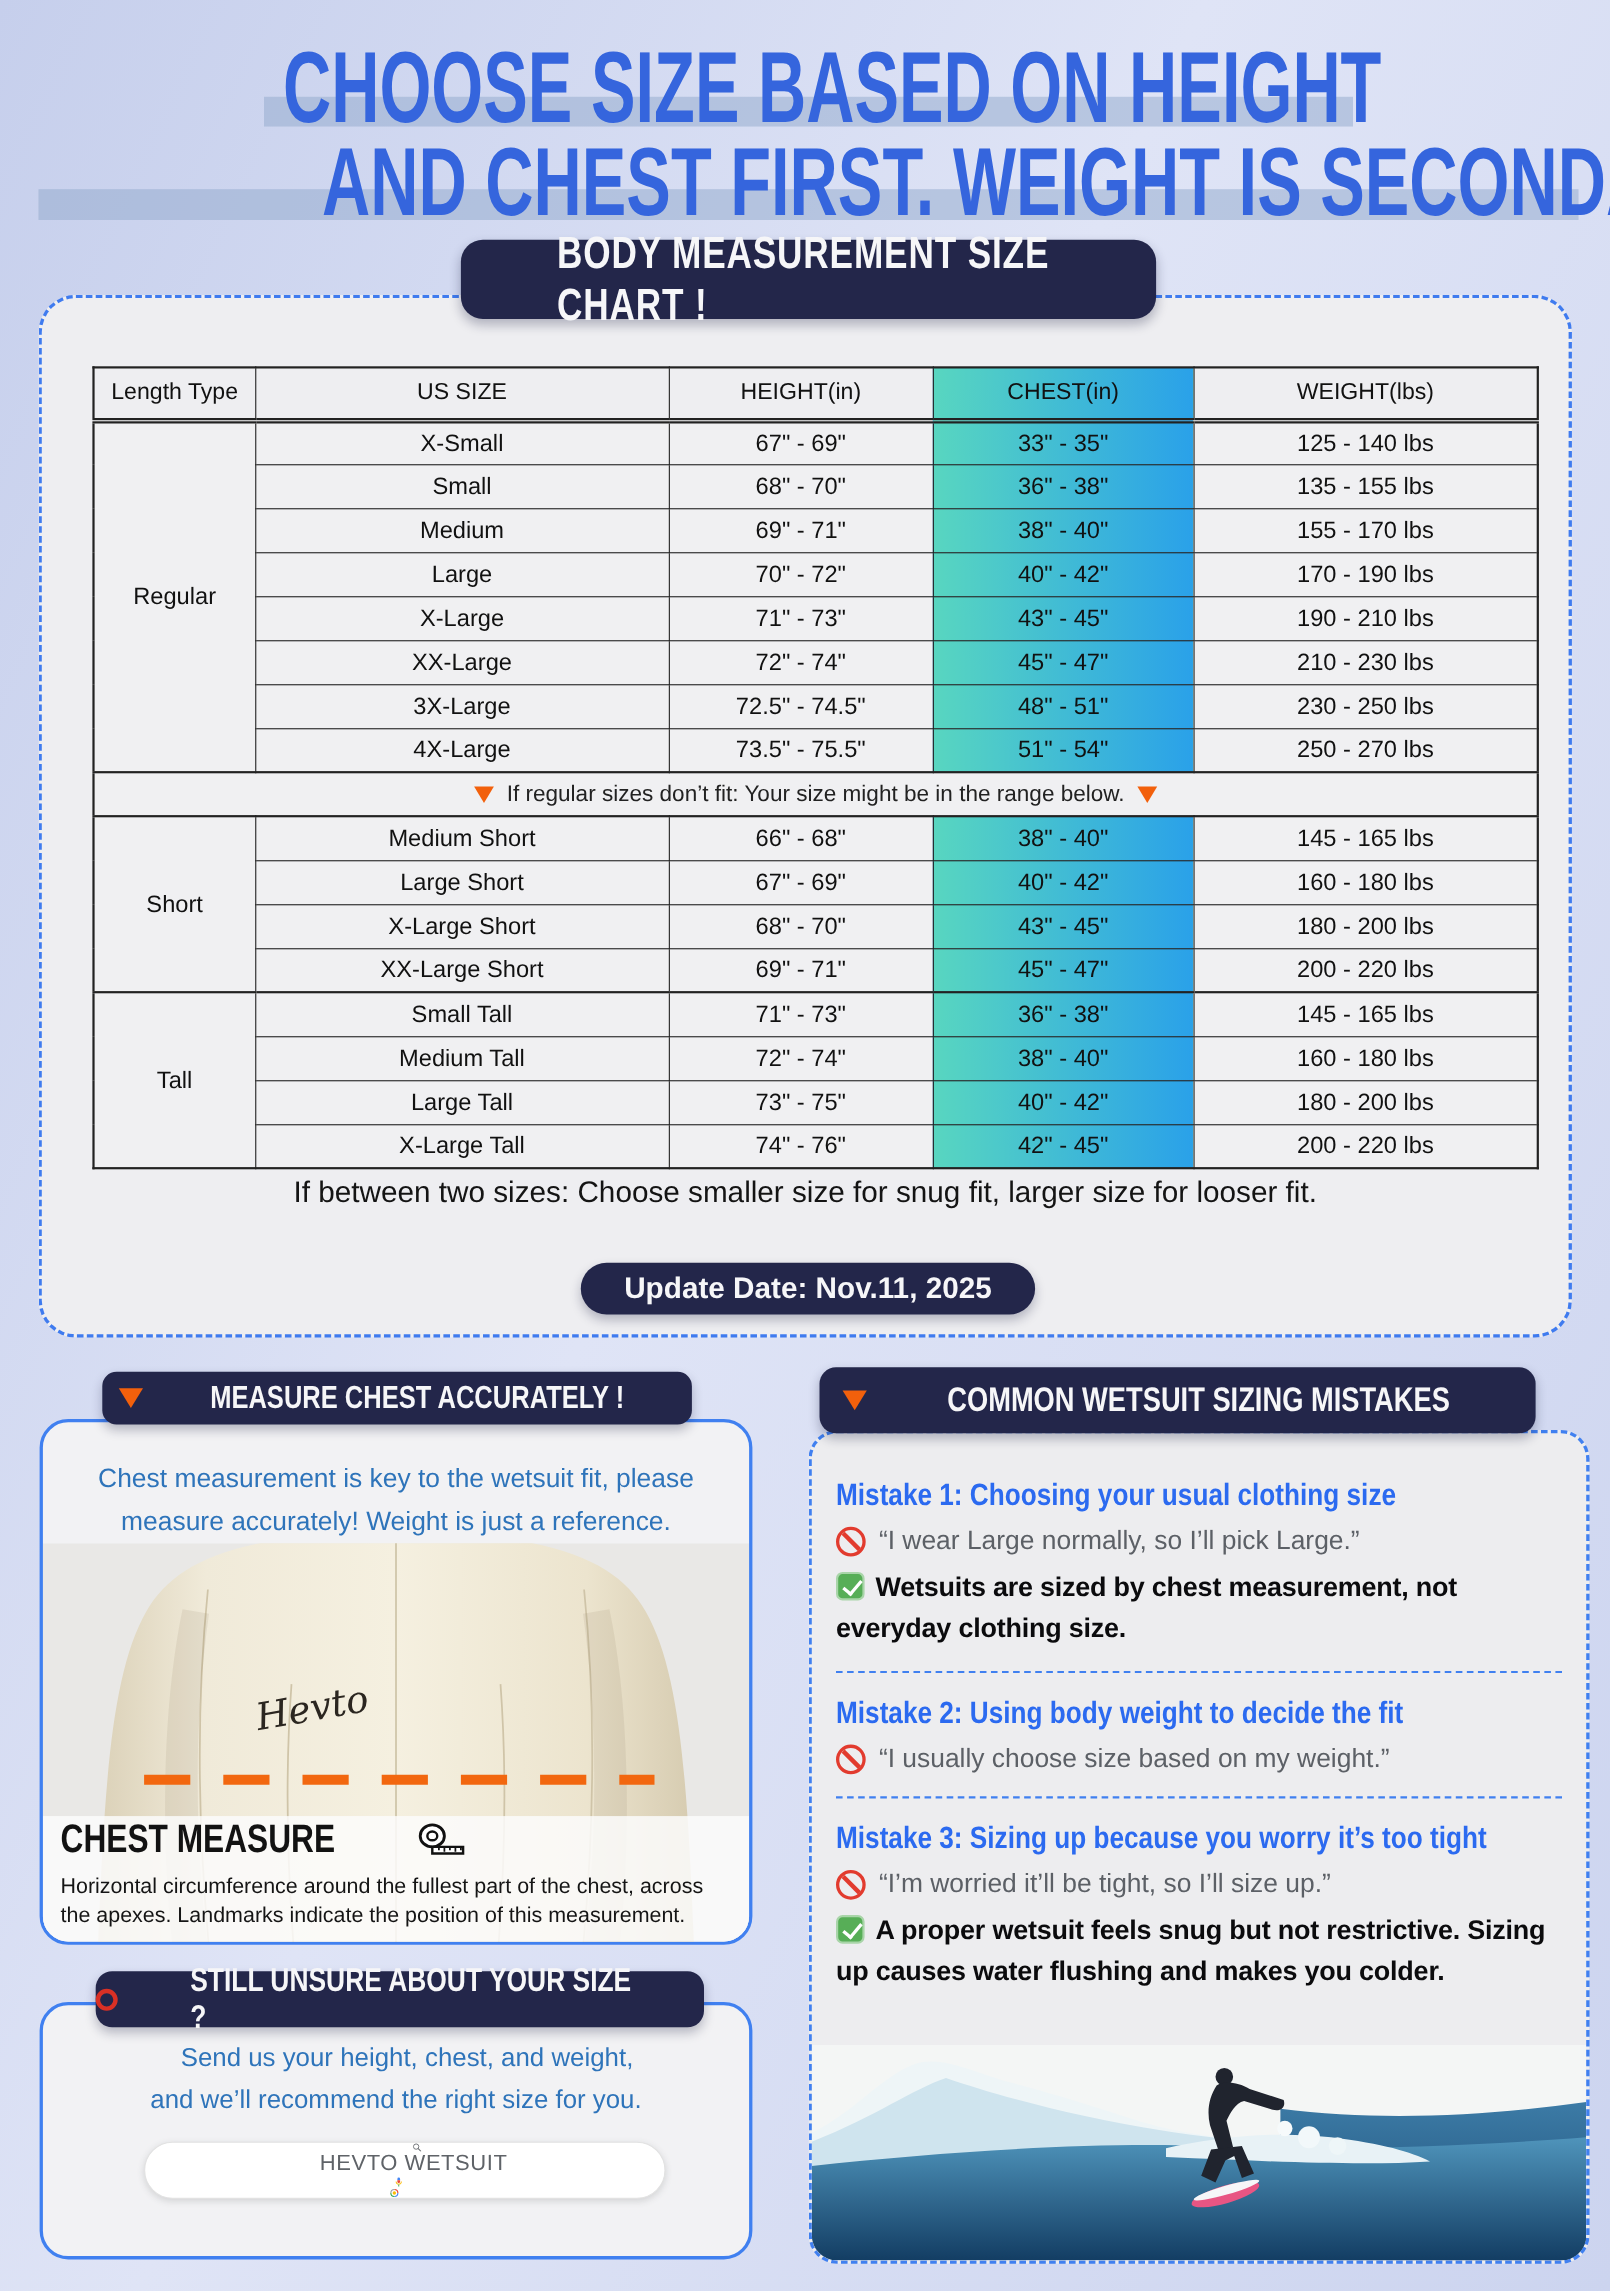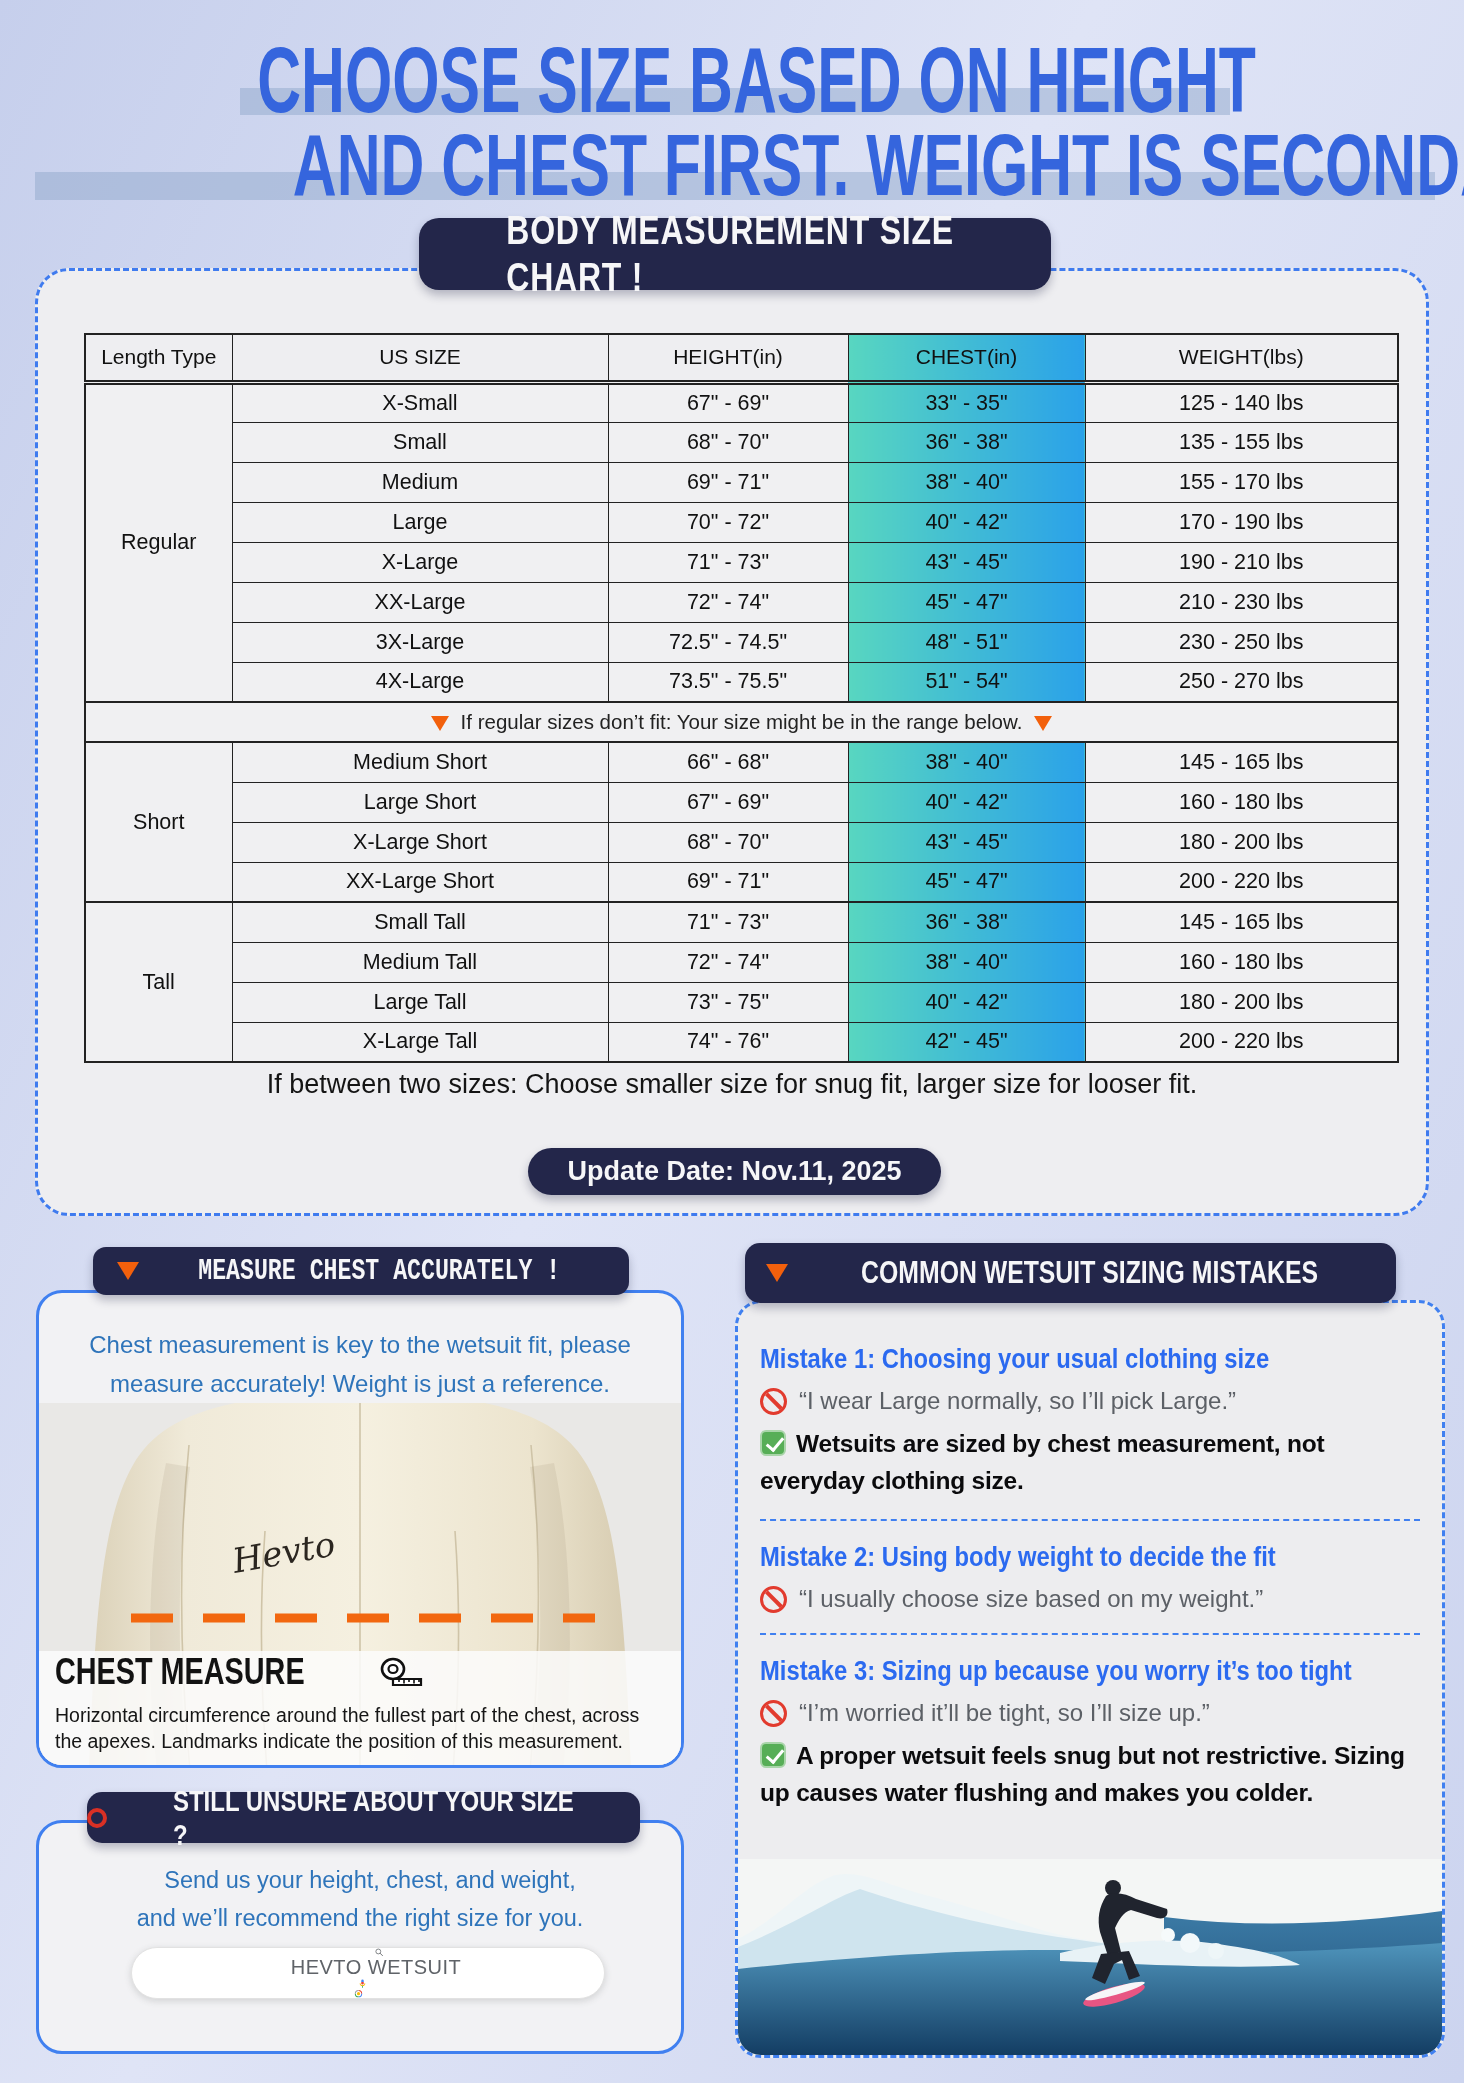--- a/index.html
+++ b/index.html
@@ -22,21 +22,21 @@
   .title-l2{ top:121px; font-size:88px; line-height:88px; }
   .squeeze{ display:inline-block; transform:scaleX(var(--sx,.8)); transform-origin:center; }
   .title-l1 .squeeze{ --sx:.66; } .title-l2 .squeeze{ --sx:.69; }
 
   
   .badge{ position:absolute; background:#23264a; color:#f6f6f8; display:flex; align-items:center;
     justify-content:center; font-weight:700; box-shadow:0 5px 10px rgba(20,25,60,.28); z-index:6; }
   .chart-badge{ left:419px; top:218px; width:632px; height:72px; border-radius:20px; font-size:41px; letter-spacing:1px;padding-left:20px; }
   .chart-badge .squeeze{ --sx:.78; }
   .date-badge{ left:528px; top:1148px; width:413px; height:47px; border-radius:24px; font-size:27px; }
-  .measure-badge{ left:93px; top:1247px; width:536px; height:48px; border-radius:13px; font-size:29px; gap:14px;font-family:Liberation Mono, monospace; }
+  .measure-badge{ left:93px; top:1247px; width:536px; height:48px; border-radius:13px; font-size:29px; gap:14px; }
   .unsure-badge{ left:87px; top:1792px; width:553px; height:51px; border-radius:15px; font-size:30px; gap:14px; }
   .mistakes-badge{ left:745px; top:1243px; width:651px; height:60px; border-radius:15px; font-size:31px; gap:16px; }
   .measure-badge .squeeze,.unsure-badge .squeeze,.mistakes-badge .squeeze{ --sx:.8; }
   .tri-icon{ width:0; height:0; border-left:11px solid transparent; border-right:11px solid transparent;
     border-top:18px solid #f2600c; }
   .ring-icon{ width:20px; height:20px; border:4px solid #d93025; border-radius:50%; flex:none; }
 
   
   .panel{ position:absolute; z-index:1; }
   .main-panel{ left:35px; top:268px; width:1394px; height:948px; background:#eeeef1;
@@ -66,21 +66,21 @@
   .intro-line{ text-align:center; font-size:24px; color:#2e74ba; line-height:39px; }
   .intro-line:first-child{ margin-top:32px; }
   .mannequin{ position:absolute; left:0; top:110px; width:642px; height:368px; }
   .cm-row{ position:absolute; left:16px; top:358px; display:flex; align-items:center; gap:12px; z-index:2; }
   .cm-title{ font-size:36px; font-weight:700; color:#121212; transform-origin:left center; --sx:.8; white-space:nowrap; }
   .cm-desc{ position:absolute; left:16px; top:409px; width:614px; font-size:19.5px; color:#151515;
     line-height:26px; z-index:2; }
 
   
   .help-line{ text-align:center; font-size:23.5px; color:#2e74ba; line-height:38px; }
-  .help-line:first-child{ margin-top:38px;padding-left:20px; }
+  .help-line:first-child{ margin-top:28px;padding-left:20px; }
   .search-bar{ position:absolute; left:92px; top:124px; width:474px; height:52px; background:#fff;
     border:1px solid #e2e2e2; border-radius:26px; box-shadow:0 2px 7px rgba(60,64,67,.18);
     display:flex; align-items:center;flex-direction:column; }
   .search-bar .mag{ margin-left:22px; }
   .search-text{ font-size:20px; color:#5f6368; letter-spacing:.5px; margin-left:16px; }
   .sb-spacer{ flex:1; }
   .mic-icon{ margin-right:12px; } .lens-icon{ margin-right:20px; }
   .contact-note{ position:absolute; left:0; right:0; top:196px; text-align:center; font-size:17.5px; color:#9aa0a6; }
 
   

